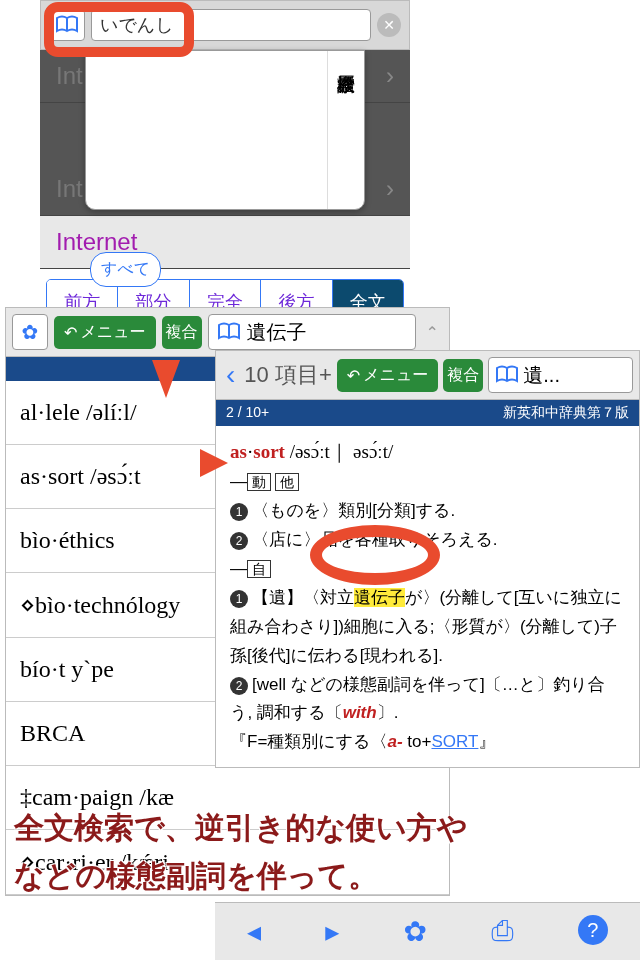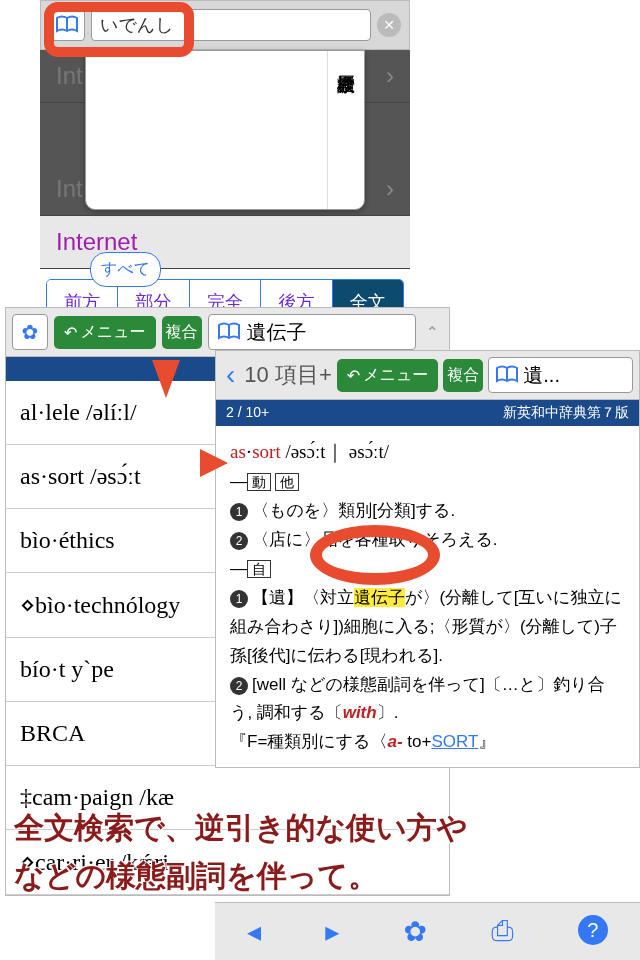--- a/index.html
+++ b/index.html
@@ -39,21 +39,21 @@
 
 
 .layer3 { position: absolute; top: 350px; left: 215px; width: 425px; background: #fff; border: 1px solid #bbb; }
 .toolbar3 { display: flex; align-items: center; gap: 5px; padding: 6px; background: #e8e8e8; border-bottom: 1px solid #bbb; }
 .back-chev { font-size: 28px; color: #3478f6; padding: 0 4px; }
 .count3 { font-size: 22px; color: #555; }
 .truncated { flex:1; height:36px; background:#fff; border:1px solid #999; border-radius:4px; display:flex; align-items:center; gap:4px; padding:0 6px; font-size:20px; overflow:hidden; }
 .header3 { background: #1a4a8a; color: #fff; display: flex; justify-content: space-between; padding: 4px 10px; font-size: 14px; }
 .entry { padding: 10px 14px; font-size: 17px; line-height: 1.7; }
 .headword { font-family: Georgia, serif; font-size: 19px; }
-.headword .hw { color: #c02020; font-weight: normal; }
+.headword .hw { color: #c02020; font-weight: bold; }
 .pos-box { border: 1px solid #333; padding: 0 4px; font-size: 14px; margin-right: 4px; }
 .sense-num { display: inline-block; width: 18px; height: 18px; background: #333; color: #fff; border-radius: 50%; text-align: center; line-height: 18px; font-size: 12px; margin-right: 4px; }
 .highlight { background: #ffeb3b; }
 .with-word { color: #c02020; font-style: italic; font-weight: bold; }
 .a-red { color: #c02020; font-style: italic; font-weight: bold; }
 .sort-link { color: #3478f6; text-decoration: underline; }
 
 
 .bottom-bar { position: absolute; bottom: 0; left: 215px; width: 425px; background: #e8e8e8; border-top: 1px solid #bbb; display: flex; justify-content: space-around; padding: 12px 0; }
 .bb-icon { color: #3478f6; font-size: 28px; }

